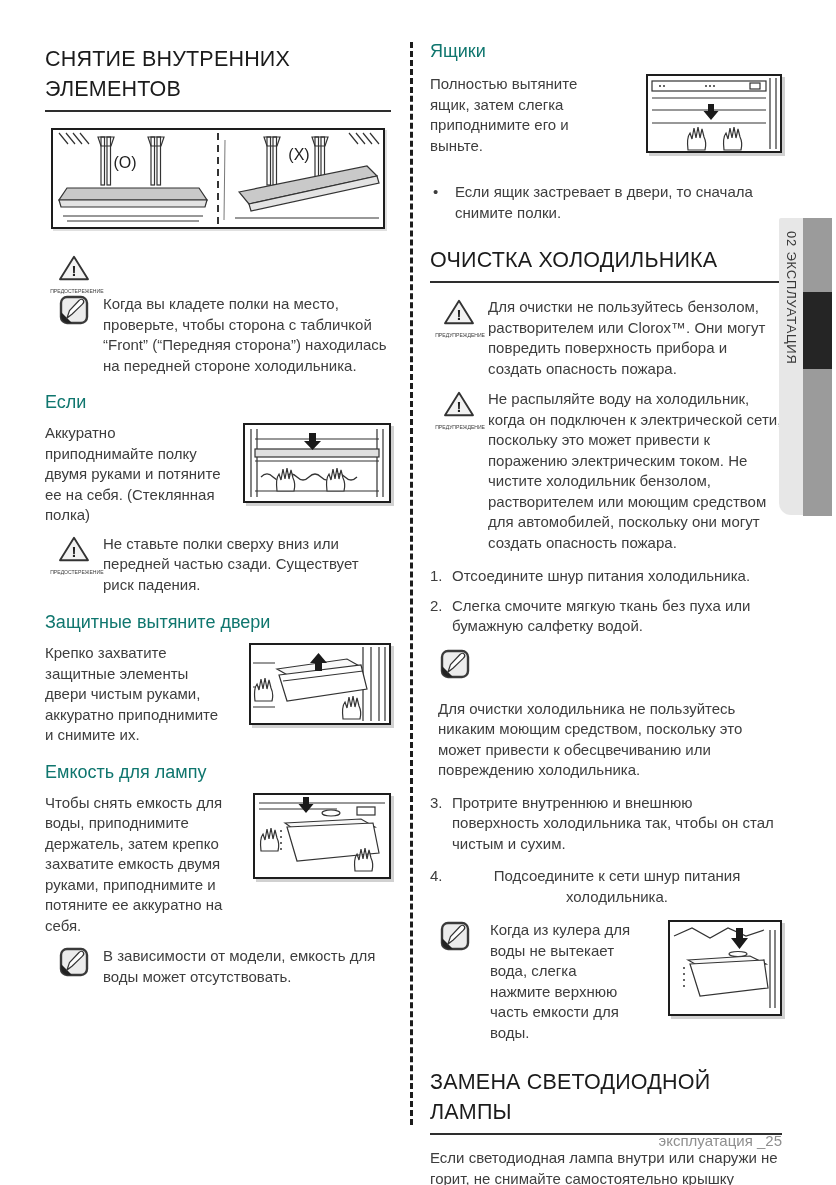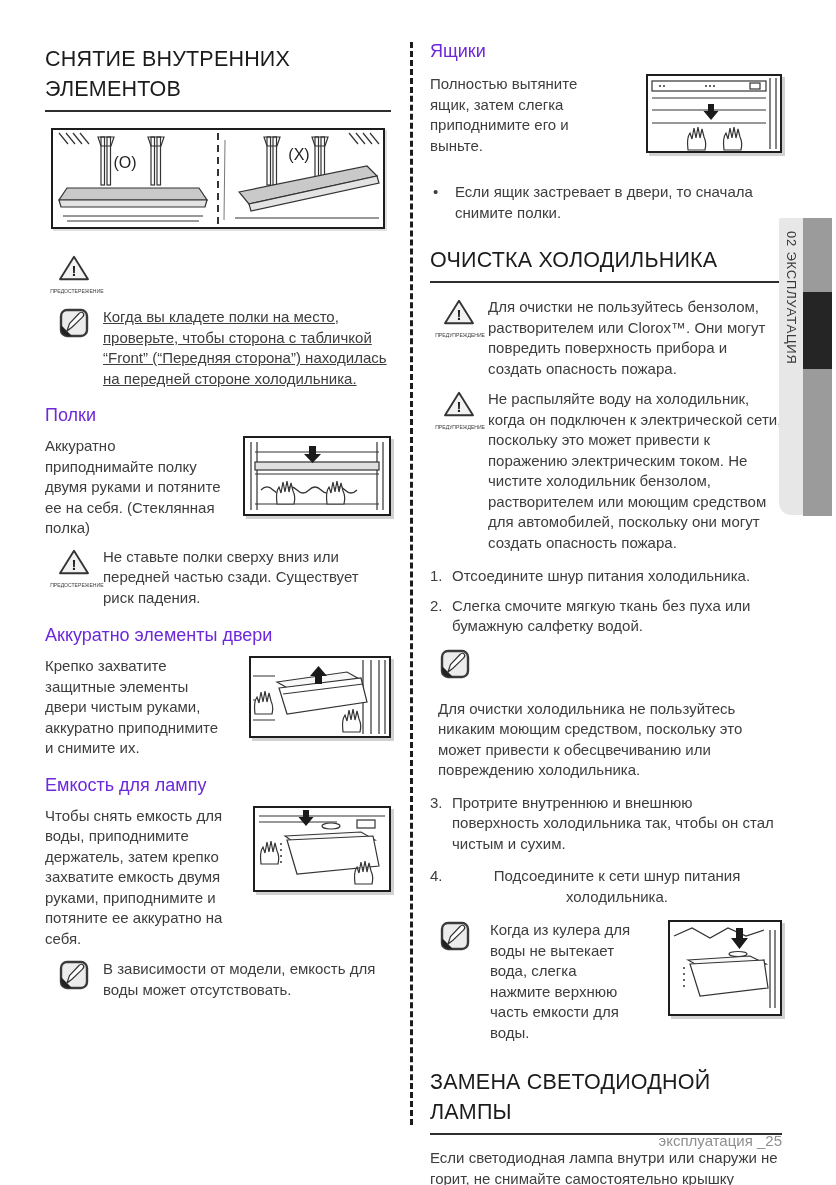--- a/index.html
+++ b/index.html
@@ -13,21 +13,21 @@
   .divider {
     position:absolute; left:410px; top:42px; height:1083px; width:0;
     border-left:3px dashed #1c1c1c;
   }
   h1.h1 {
     margin:0; font-size:21.5px; line-height:30px; font-weight:400;
     color:#1b1b1b; letter-spacing:0.2px;
   }
   .h1-rule { border-bottom:2px solid #2e2e2e; margin-top:6px; }
   h2.h2 {
-    margin:0; font-size:18px; line-height:22px; font-weight:400; color:#6d28d9;
+    margin:0; font-size:18px; line-height:22px; font-weight:400; color:#0f766e;
   }
   p.body { margin:0; font-size:15px; line-height:20.5px; color:#3d3d3d; }
   .figure {
     border:2px solid #1d1d1d; background:#fff; box-sizing:border-box;
     box-shadow:3px 3px 0 rgba(0,0,0,0.18); flex:0 0 auto;
   }
   .figure svg { display:block; }
   .figure-main { margin-top:16px; margin-left:6px; width:334px; box-shadow:2px 2px 0 rgba(0,0,0,0.12); }
   .row { display:flex; justify-content:space-between; align-items:flex-start; }
   .row .text { width:178px; }
@@ -115,32 +115,32 @@
     <div class="msg" style="margin-top:24px;">
       <div class="msg-icon-col">
         <svg width="32" height="28" viewBox="0 0 34 30">
           <path d="M17,3 L32,27 L2,27 Z" fill="#f2f2f2" stroke="#333" stroke-width="2" stroke-linejoin="round"></path>
           <text x="17" y="24" text-anchor="middle" font-size="16" font-weight="bold" fill="#222">!</text>
         </svg>
         <div class="icon-label">ПРЕДОСТЕРЕЖЕНИЕ</div>
       </div>
     </div>
 
-    <div class="msg" style="margin-top:13px;text-decoration:underline;">
+    <div class="msg" style="">
       <div class="msg-icon-col">
         <svg width="30" height="30" viewBox="0 0 30 30">
           <rect x="2" y="2" width="26" height="26" rx="6" fill="#ececec" stroke="#3a3a3a" stroke-width="2.4"></rect>
           <path d="M2,17 L2,21 A7,7 0 0 0 9,28 L13,28 Z" fill="#222"></path>
           <path d="M8,23 L10.5,15.5 L20,5.5 Q22.5,3.2 24.2,5.2 Q25.8,7.2 23.2,9.4 L13.2,19 Z" fill="#ffffff" stroke="#333" stroke-width="1.2"></path>
         </svg>
       </div>
       <p class="body msg-text">Когда вы кладете полки на место, проверьте, чтобы сторона с табличкой “Front” (“Передняя сторона”) находилась на передней стороне холодильника.</p>
     </div>
 
-    <h2 class="h2" style="margin-top:15px;">Полки</h2>
+    <h2 class="h2" style="margin-top:15px;">Если</h2>
 
     <div class="row" style="margin-top:10px;">
       <p class="body text">Аккуратно приподнимайте полку двумя руками и потяните ее на себя. (Стеклянная полка)</p>
       <div class="figure">
         <svg width="144" height="76" viewBox="0 0 144 76">
           <path class="ln" d="M6,4 V72 M12,4 V72 M132,4 V72 M138,4 V72 M10,14 H134"></path>
           <rect x="10" y="24" width="124" height="8" fill="#e0e0e0" stroke="#333" stroke-width="1.2"></rect>
           <path class="ln" d="M10,36 H134 M10,66 H134"></path>
           <path class="arrow" d="M64,8 h7 v8 h5 l-8.5,9 -8.5,-9 h5 z"></path>
           <path class="ln" d="M16,52 Q22,46 28,52 T40,52 T52,52 T64,52 T76,52 T88,52 T100,52 T112,52" stroke="#444"></path>
@@ -158,21 +158,21 @@
       <div class="msg-icon-col">
         <svg width="32" height="28" viewBox="0 0 34 30">
           <path d="M17,3 L32,27 L2,27 Z" fill="#f2f2f2" stroke="#333" stroke-width="2" stroke-linejoin="round"></path>
           <text x="17" y="24" text-anchor="middle" font-size="16" font-weight="bold" fill="#222">!</text>
         </svg>
         <div class="icon-label">ПРЕДОСТЕРЕЖЕНИЕ</div>
       </div>
       <p class="body msg-text">Не ставьте полки сверху вниз или передней частью сзади. Существует риск падения.</p>
     </div>
 
-    <h2 class="h2" style="margin-top:16px;">Аккуратно элементы двери</h2>
+    <h2 class="h2" style="margin-top:16px;">Защитные вытяните двери</h2>
 
     <div class="row" style="margin-top:10px;">
       <p class="body text">Крепко захватите защитные элементы двери чистым руками, аккуратно приподнимите и снимите их.</p>
       <div class="figure">
         <svg width="138" height="78" viewBox="0 0 138 78">
           <path class="ln" d="M112,2 V76 M120,2 V76 M128,2 V76 M134,2 V76"></path>
           <path class="ln" d="M2,18 H24 M2,42 H20 M2,62 H24"></path>
           <polygon class="panel-fill" points="26,24 96,14 110,22 40,32"></polygon>
           <polygon points="28,30 110,20 116,44 36,56" fill="#ffffff" stroke="#333" stroke-width="1.2"></polygon>
           <path class="ln" d="M32,36 L112,26"></path>

